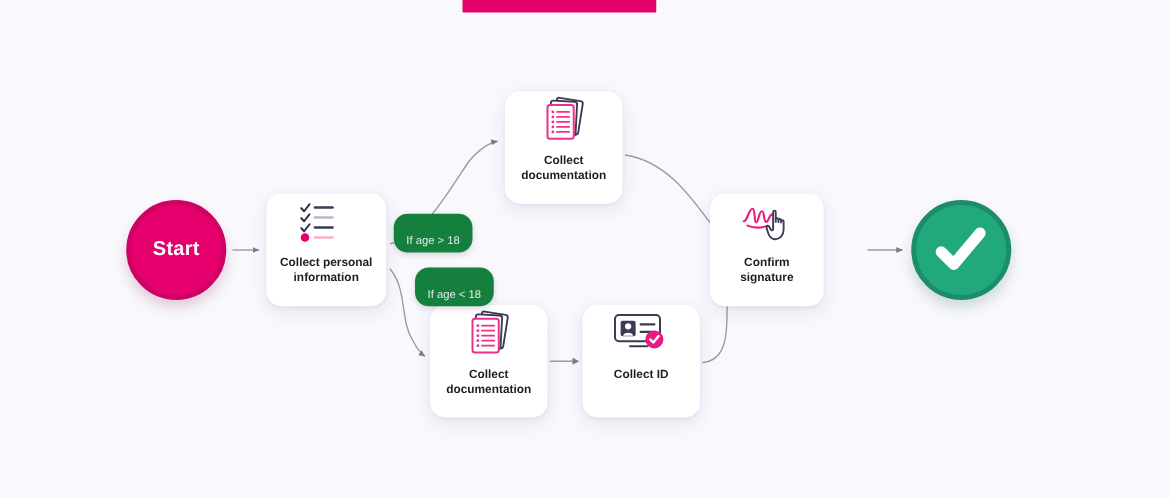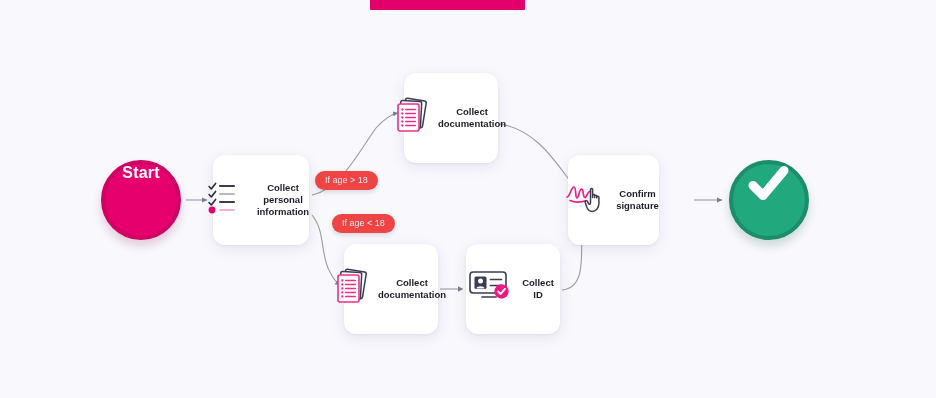--- a/index.html
+++ b/index.html
@@ -16,21 +16,21 @@
     background:#e4006b;border-radius:1px;
   }
 
   svg.links{position:absolute;left:0;top:0;width:936px;height:398px;pointer-events:none;}
 
   
   .node{position:absolute;}
 
   .circle-node{
     border-radius:50%;
-    display:flex;justify-content:center;
+    display:flex;align-items:center;justify-content:center;
     box-sizing:border-box;
   }
   .start-node{
     left:101px;top:160px;width:80px;height:80px;
     background:#e5006e;
     border:4px solid #cf0163;
     box-shadow:0 6px 10px rgba(120,0,60,.18);
   }
   .start-label{
     color:#ffffff;font-size:16px;font-weight:bold;letter-spacing:.2px;
@@ -38,21 +38,21 @@
   .end-node{
     left:729px;top:160px;width:80px;height:80px;
     background:#22a87d;
     border:4px solid #1b8e69;
     box-shadow:0 6px 10px rgba(0,80,55,.18);
   }
 
   .card{
     background:#ffffff;border-radius:12px;
     box-shadow:0 4px 14px rgba(60,50,110,.10), 0 1px 3px rgba(60,50,110,.06);
-    display:flex;flex-direction:row;align-items:center;justify-content:center;
+    display:flex;flex-direction:column;align-items:center;justify-content:flex-start;
     box-sizing:border-box;
   }
   .card-icon{
     height:46px;display:flex;align-items:center;justify-content:center;
     margin-bottom:4px;
   }
   .card-label{
     font-size:9.5px;font-weight:bold;color:#1d1d27;
     text-align:center;line-height:1.25;white-space:pre-line;
     padding:0 6px;
@@ -60,23 +60,23 @@
 
   .card-collect-personal{left:213px;top:155px;width:96px;height:90px;}
   .card-collect-doc-top{left:404px;top:73px;width:94px;height:90px;}
   .card-collect-doc-bottom{left:344px;top:244px;width:94px;height:90px;}
   .card-verify-id{left:466px;top:244px;width:94px;height:90px;}
   .card-confirm-signature{left:568px;top:155px;width:91px;height:90px;}
 
   
   .pill{
     position:absolute;
-    background:#ef4444;color:#e9e9ee;
+    background:#15803d;color:#e9e9ee;
     font-size:9px;border-radius:11px;
-    padding:4px 10px 5px;
+    padding:16px 10px 5px;
     white-space:nowrap;
     box-shadow:0 2px 5px rgba(40,35,70,.16);
   }
   .pill-gt{left:315px;top:171px;}
   .pill-lt{left:332px;top:214px;}
 </style>
 </head>
 <body>
 
 <div id="canvas">

